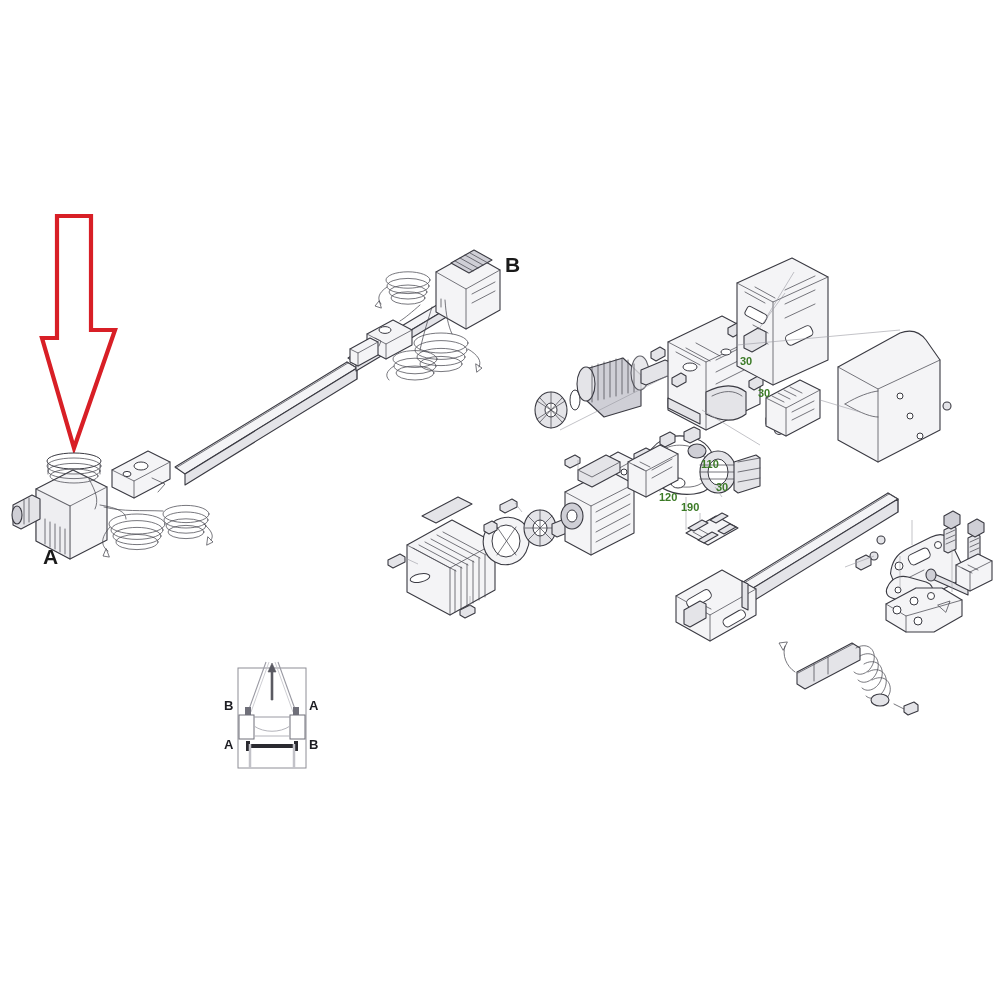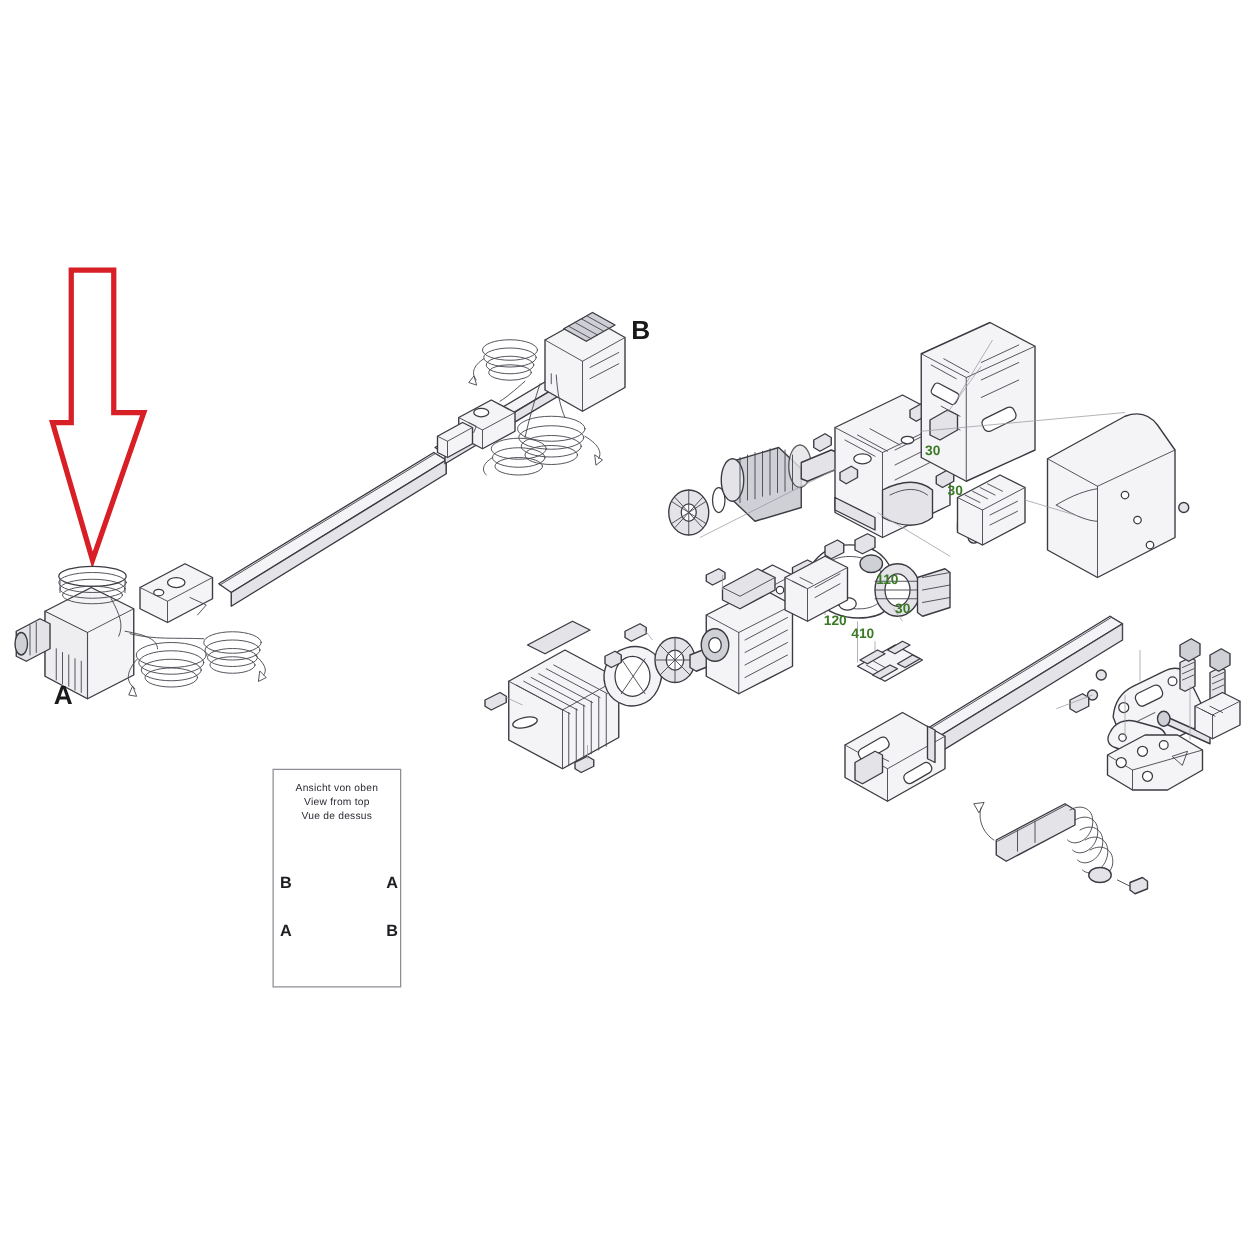--- a/index.html
+++ b/index.html
@@ -559,26 +559,21 @@
   <div class="lbl lbl-green" style="left:740px; top:355px;">30</div>
 
   <div class="lbl lbl-green" style="left:758px; top:387px;">30</div>
 
   <div class="lbl lbl-green" style="left:672px; top:458px;margin-left:29px;">110</div>
 
   <div class="lbl lbl-green" style="left:716px; top:481px;">30</div>
 
   <div class="lbl lbl-green" style="left:659px; top:491px;text-align:center;">120</div>
 
-  <div class="lbl lbl-green" style="left:681px; top:501px;">410</div>
-
-  <div class="inset-box" style="left:218px; top:615px; width:103px; height:175px;">
-    <div class="inset-text" style="top:9px;">Ansicht von oben</div>
-    <div class="inset-text" style="top:20px;">View from top</div>
-    <div class="inset-text" style="top:31px;">Vue de dessus</div>
-  </div>
+  <div class="lbl lbl-green" style="left:681px; top:501px;">190</div>
+
 
   <div class="inset-ab" style="left:224px; top:698px;">B</div>
   <div class="inset-ab" style="left:309px; top:698px;">A</div>
   <div class="inset-ab" style="left:224px; top:737px;">A</div>
   <div class="inset-ab" style="left:309px; top:737px;">B</div>
 
 </div>
 
 </body></html>

